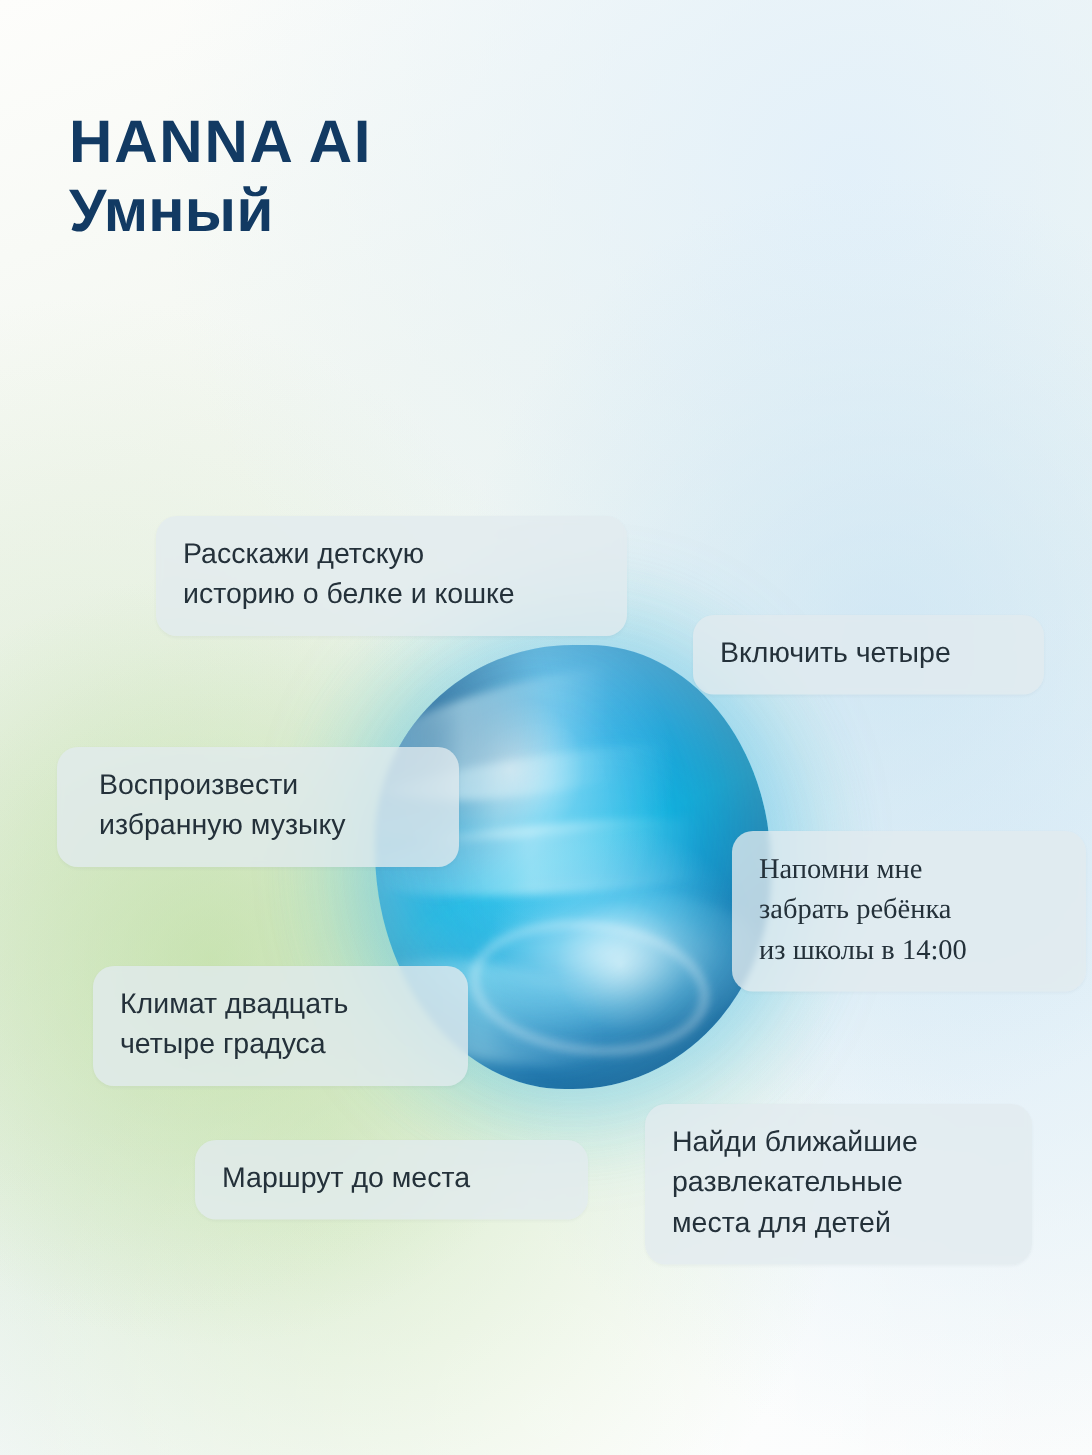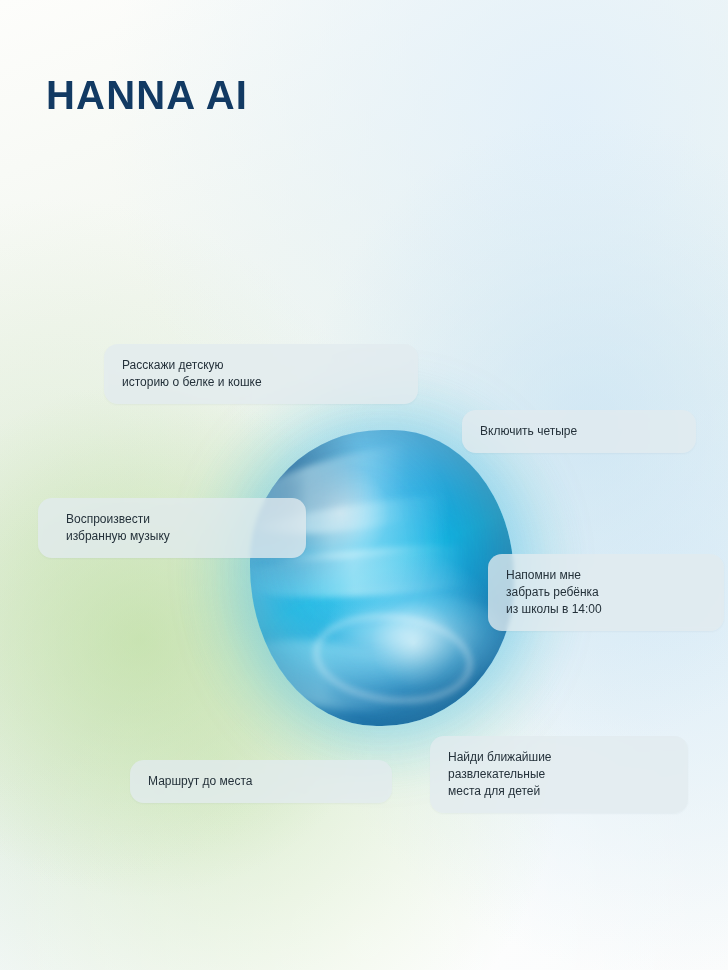--- a/index.html
+++ b/index.html
@@ -131,45 +131,46 @@
     left: -4%; top: -4%; width: 50%; height: 62%;
     background: radial-gradient(ellipse at 40% 40%, rgba(10,60,110,0.6) 0%, rgba(10,60,110,0) 68%);
     filter: blur(6px);
   }
 
   
   .chip {
     position: absolute;
     z-index: 5;
     color: #24313a;
-    font-size: 12px;
+    font-size: 19px;
     line-height: 1.42;
     padding: 13px 18px;
     border-radius: 14px;
     background: rgba(226,234,238,0.78);
     backdrop-filter: blur(2px);
     box-shadow: 0 1px 2px rgba(90,110,125,0.06);
     white-space: pre-line;
   }
 
   .chip-story    { left: 104px; top: 344px;  width: 278px; }
   .chip-screen   { left: 462px; top: 410px;  width: 198px; }
   .chip-music    { left: 38px;  top: 498px;  width: 222px; padding-left: 28px; }
-  .chip-remind   { left: 488px; top: 554px;  width: 200px; }
+  .chip-remind   { left: 488px; top: 554px;  width: 200px; font-family: Liberation Serif, serif; }
   .chip-climate  { left: 62px;  top: 644px;  width: 214px; }
   .chip-route    { left: 130px; top: 760px;  width: 226px; }
   .chip-places   { left: 430px; top: 736px;  width: 222px; }
 </style>
 </head>
 <body>
 
 <div id="poster">
 
   <div class="headline">
     <div class="line brand">HANNA AI</div>
+    <div class="line">Умный</div>
   </div>
 
   <div class="orb-wrap">
     <div class="orb-glow"></div>
     <div class="orb">
       <div class="dark"></div>
       <div class="band b1"></div>
       <div class="band b2"></div>
       <div class="band b3"></div>
       <div class="band b4"></div>
@@ -179,18 +180,20 @@
   </div>
 
   <div class="chip chip-story">Расскажи детскую
 историю о белке и кошке</div>
   <div class="chip chip-screen">Включить четыре</div>
   <div class="chip chip-music">Воспроизвести
 избранную музыку</div>
   <div class="chip chip-remind">Напомни мне
 забрать ребёнка
 из школы в 14:00</div>
+  <div class="chip chip-climate">Климат двадцать
+четыре градуса</div>
   <div class="chip chip-route">Маршрут до места</div>
   <div class="chip chip-places">Найди ближайшие
 развлекательные
 места для детей</div>
 
 </div>
 
 </body></html>

